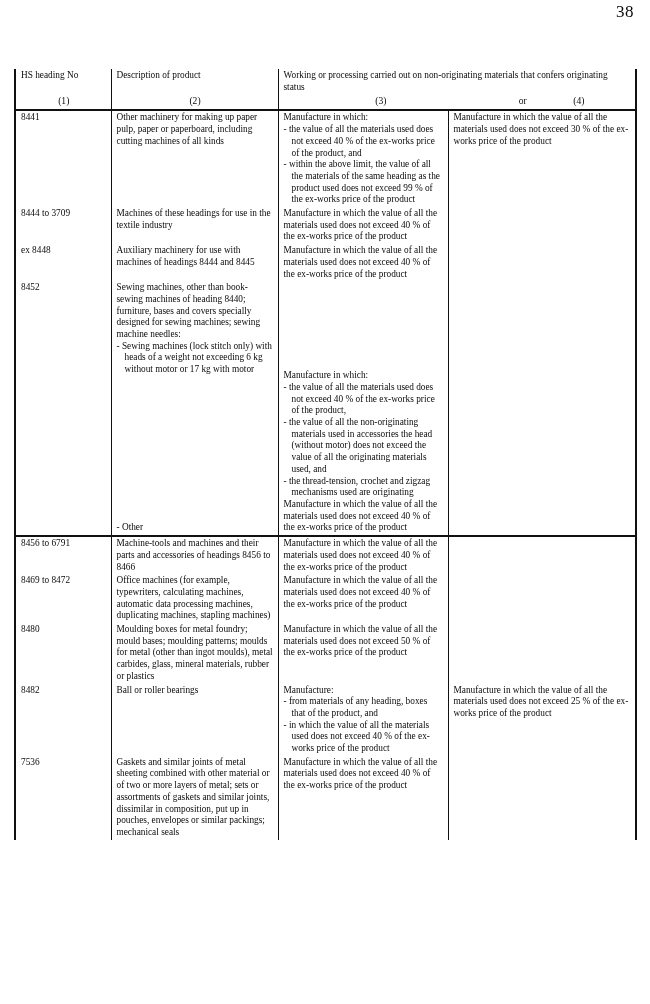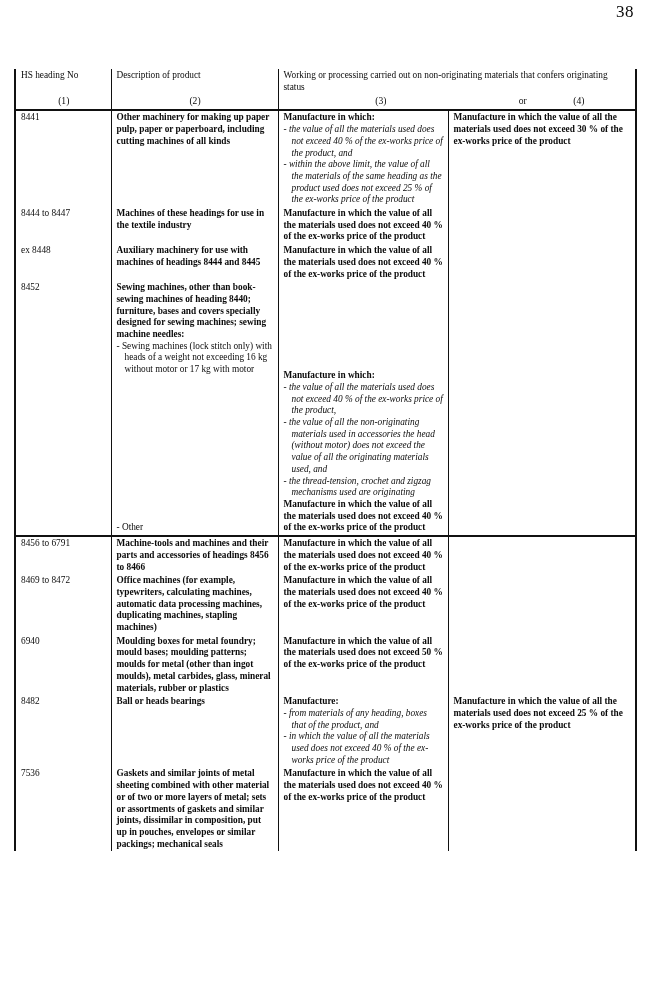--- a/index.html
+++ b/index.html
@@ -71,25 +71,24 @@
   .cell-hs { width: 96px; }
   .cell-desc { width: 167px; }
   .cell-c3 { width: 170px; }
   .cell-c4 { width: 188px; }
 
   td.c3, td.c4 { border-left: 1.1px solid #111; }
 
   .row-sep td { border-top: 2.2px solid #111; }
 
   p { margin: 0; }
-  .blk { margin: 0 0 0 0; font-weight: bold; }
+  .blk { margin: 0 0 0 0; }
   .dash {
     padding-left: 8px;
     text-indent: -8px;
-    font-style: italic;
   }
   .sub {
     padding-left: 8px;
     text-indent: -8px;
   }
   .gap { height: 6px; }
 
   
   .doc-table tr > td:last-child,
   .doc-table tr > th:last-child { border-right: 2.2px solid #111; }
@@ -129,29 +128,29 @@
   <tbody>
 
     <tr>
       <td>8441</td>
       <td>
         <p class="blk">Other machinery for making up paper pulp, paper or paperboard, including cutting machines of all kinds</p>
       </td>
       <td class="c3">
         <p class="blk">Manufacture in which:</p>
         <p class="dash">- the value of all the materials used does not exceed 40 % of the ex-works price of the product, and</p>
-        <p class="dash">- within the above limit, the value of all the materials of the same heading as the product used does not exceed 25 % of the ex-works price of the product</p>
+        <p class="dash">- within the above limit, the value of all the materials of the same heading as the product used does not exceed 99 % of the ex-works price of the product</p>
       </td>
       <td class="c4">
         <p class="blk">Manufacture in which the value of all the materials used does not exceed 30 % of the ex-works price of the product</p>
       </td>
     </tr>
 
     <tr>
-      <td>8444 to 8447</td>
+      <td>8444 to 3709</td>
       <td>
         <p class="blk">Machines of these headings for use in the textile industry</p>
       </td>
       <td class="c3">
         <p class="blk">Manufacture in which the value of all the materials used does not exceed 40 % of the ex-works price of the product</p>
       </td>
       <td class="c4">
         <p class="blk"></p>
       </td>
     </tr>
@@ -166,21 +165,21 @@
       </td>
       <td class="c4">
         <p class="blk"></p>
       </td>
     </tr>
 
     <tr>
       <td>8452</td>
       <td>
         <p class="blk">Sewing machines, other than book-sewing machines of heading 8440; furniture, bases and covers specially designed for sewing machines; sewing machine needles:</p>
-        <p class="sub">- Sewing machines (lock stitch only) with heads of a weight not exceeding 16 kg without motor or 17 kg with motor</p>
+        <p class="sub">- Sewing machines (lock stitch only) with heads of a weight not exceeding 6 kg without motor or 17 kg with motor</p>
         <div class="gap"></div>
         <div style="height:140px"></div>
         <p class="sub">- Other</p>
       </td>
       <td class="c3">
         <div style="height:88px"></div>
         <p class="blk">Manufacture in which:</p>
         <p class="dash">- the value of all the materials used does not exceed 40 % of the ex-works price of the product,</p>
         <p class="dash">- the value of all the non-originating materials used in accessories the head (without motor) does not exceed the value of all the originating materials used, and</p>
         <p class="dash">- the thread-tension, crochet and zigzag mechanisms used are originating</p>
@@ -211,36 +210,36 @@
       </td>
       <td class="c3">
         <p class="blk">Manufacture in which the value of all the materials used does not exceed 40 % of the ex-works price of the product</p>
       </td>
       <td class="c4">
         <p class="blk"></p>
       </td>
     </tr>
 
     <tr>
-      <td>6940</td>
+      <td>8480</td>
       <td>
         <p class="blk">Moulding boxes for metal foundry; mould bases; moulding patterns; moulds for metal (other than ingot moulds), metal carbides, glass, mineral materials, rubber or plastics</p>
       </td>
       <td class="c3">
         <p class="blk">Manufacture in which the value of all the materials used does not exceed 50 % of the ex-works price of the product</p>
       </td>
       <td class="c4">
         <p class="blk"></p>
       </td>
     </tr>
 
     <tr>
       <td>8482</td>
       <td>
-        <p class="blk">Ball or heads bearings</p>
+        <p class="blk">Ball or roller bearings</p>
       </td>
       <td class="c3">
         <p class="blk">Manufacture:</p>
         <p class="dash">- from materials of any heading, boxes that of the product, and</p>
         <p class="dash">- in which the value of all the materials used does not exceed 40 % of the ex-works price of the product</p>
       </td>
       <td class="c4">
         <p class="blk">Manufacture in which the value of all the materials used does not exceed 25 % of the ex-works price of the product</p>
       </td>
     </tr>

